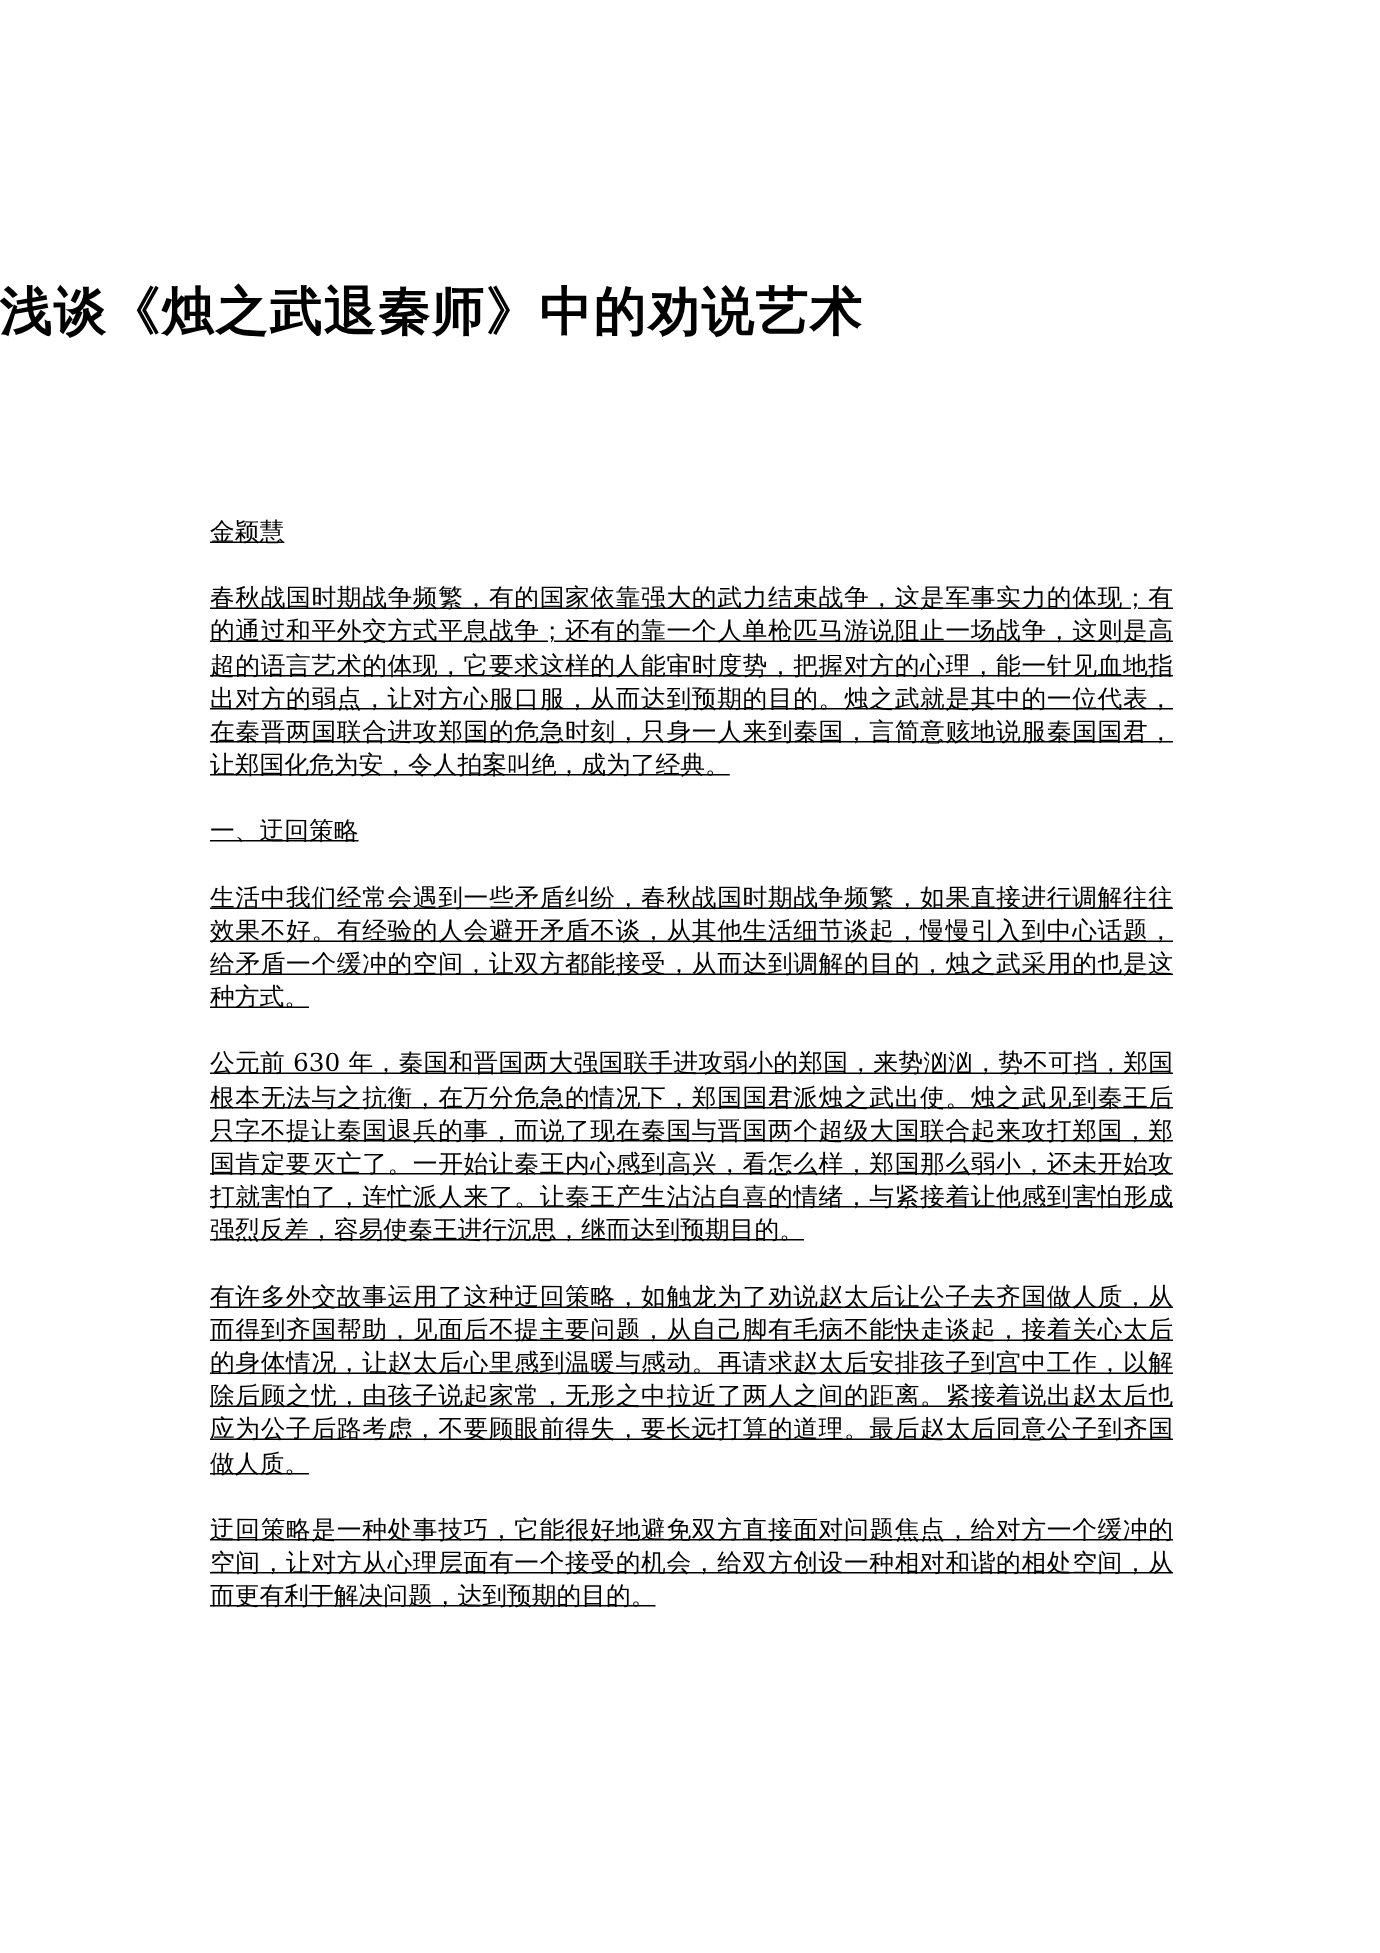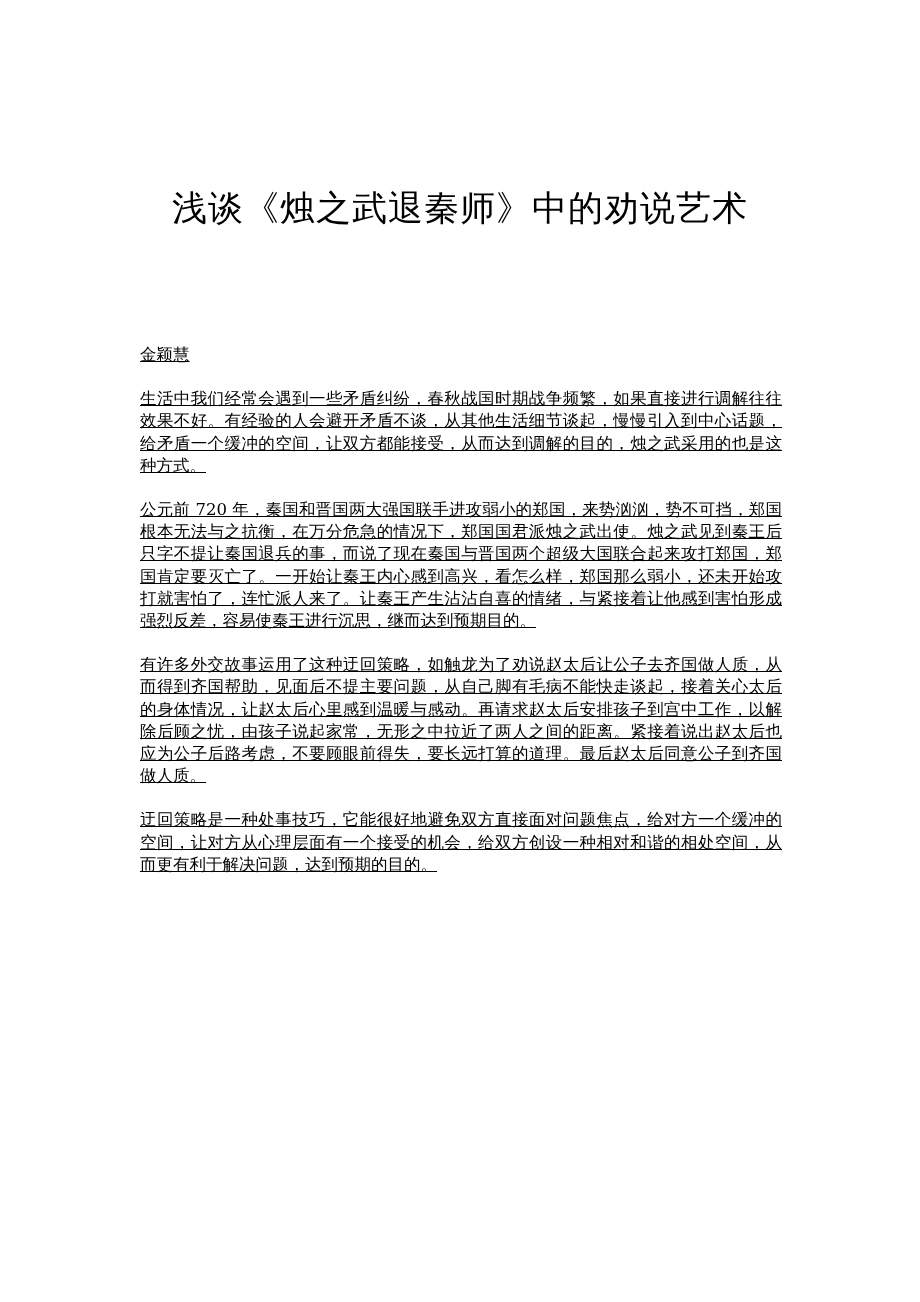--- a/index.html
+++ b/index.html
@@ -20,24 +20,23 @@
       left: 0;
       top: 0;
       width: 920px;
       height: 1302px;
     }
     .title {
       position: absolute;
       top: 184px;
       left: 0;
       width: 920px;
-      text-align: center;
       font-family: "DejaVu Sans", "Liberation Sans", sans-serif;
       font-size: 35px;
-      font-weight: normal;
+      font-weight: bold;
       letter-spacing: 1px;
       line-height: 48px;
       margin: 0;
     }
     .body-text {
       position: absolute;
       left: 140px;
       top: 344px;
       width: 642px;
       font-size: 16.5px;
@@ -51,18 +50,20 @@
     }
   </style>
 </head>
 <body>
 
 <div class="page">
   <h1 class="title">浅谈《烛之武退秦师》中的劝说艺术</h1>
 
   <div class="body-text">
     <p>金颖慧</p>
+    <p>春秋战国时期战争频繁，有的国家依靠强大的武力结束战争，这是军事实力的体现；有的通过和平外交方式平息战争；还有的靠一个人单枪匹马游说阻止一场战争，这则是高超的语言艺术的体现，它要求这样的人能审时度势，把握对方的心理，能一针见血地指出对方的弱点，让对方心服口服，从而达到预期的目的。烛之武就是其中的一位代表，在秦晋两国联合进攻郑国的危急时刻，只身一人来到秦国，言简意赅地说服秦国国君，让郑国化危为安，令人拍案叫绝，成为了经典。</p>
+    <p>一、迂回策略</p>
     <p>生活中我们经常会遇到一些矛盾纠纷，春秋战国时期战争频繁，如果直接进行调解往往效果不好。有经验的人会避开矛盾不谈，从其他生活细节谈起，慢慢引入到中心话题，给矛盾一个缓冲的空间，让双方都能接受，从而达到调解的目的，烛之武采用的也是这种方式。</p>
-    <p>公元前 720 年，秦国和晋国两大强国联手进攻弱小的郑国，来势汹汹，势不可挡，郑国根本无法与之抗衡，在万分危急的情况下，郑国国君派烛之武出使。烛之武见到秦王后只字不提让秦国退兵的事，而说了现在秦国与晋国两个超级大国联合起来攻打郑国，郑国肯定要灭亡了。一开始让秦王内心感到高兴，看怎么样，郑国那么弱小，还未开始攻打就害怕了，连忙派人来了。让秦王产生沾沾自喜的情绪，与紧接着让他感到害怕形成强烈反差，容易使秦王进行沉思，继而达到预期目的。</p>
+    <p>公元前 630 年，秦国和晋国两大强国联手进攻弱小的郑国，来势汹汹，势不可挡，郑国根本无法与之抗衡，在万分危急的情况下，郑国国君派烛之武出使。烛之武见到秦王后只字不提让秦国退兵的事，而说了现在秦国与晋国两个超级大国联合起来攻打郑国，郑国肯定要灭亡了。一开始让秦王内心感到高兴，看怎么样，郑国那么弱小，还未开始攻打就害怕了，连忙派人来了。让秦王产生沾沾自喜的情绪，与紧接着让他感到害怕形成强烈反差，容易使秦王进行沉思，继而达到预期目的。</p>
     <p>有许多外交故事运用了这种迂回策略，如触龙为了劝说赵太后让公子去齐国做人质，从而得到齐国帮助，见面后不提主要问题，从自己脚有毛病不能快走谈起，接着关心太后的身体情况，让赵太后心里感到温暖与感动。再请求赵太后安排孩子到宫中工作，以解除后顾之忧，由孩子说起家常，无形之中拉近了两人之间的距离。紧接着说出赵太后也应为公子后路考虑，不要顾眼前得失，要长远打算的道理。最后赵太后同意公子到齐国做人质。</p>
     <p>迂回策略是一种处事技巧，它能很好地避免双方直接面对问题焦点，给对方一个缓冲的空间，让对方从心理层面有一个接受的机会，给双方创设一种相对和谐的相处空间，从而更有利于解决问题，达到预期的目的。</p>
   </div>
 </div>
 
 </body></html>

